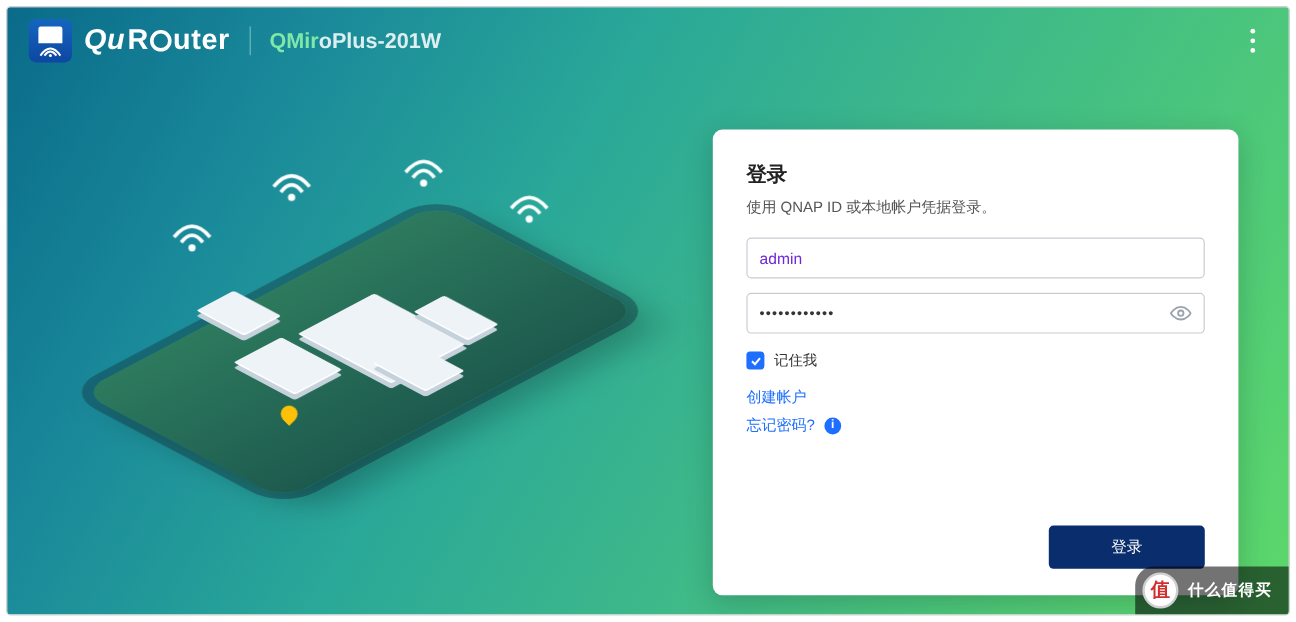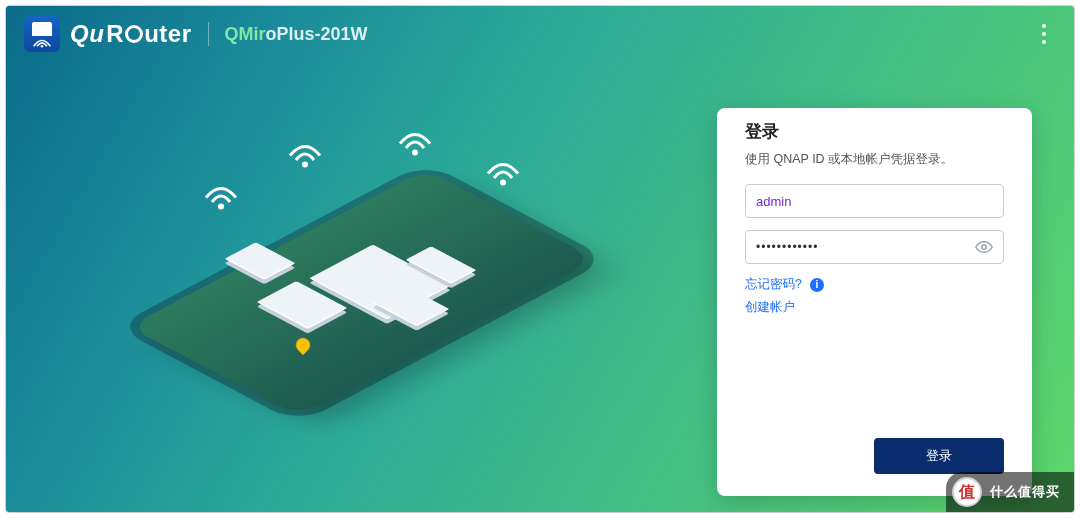--- a/index.html
+++ b/index.html
@@ -103,25 +103,25 @@
     .w2 { left:33%; top:6%; }
     .w3 { left:58%; top:2%; }
     .w4 { left:78%; top:12%; }
     .pin {
       position:absolute; left:35%; top:71%;
       width:14px; height:14px; background:#ffc107; border-radius:50% 50% 50% 0;
       transform: rotate(-45deg);
     }
 
     .login-card {
-      width: 315px;
+      width: 438px;
       background:#fff;
       border-radius: 8px;
       margin: 50px 42px 30px 0;
-      padding: 12px 28px 22px 28px;
+      padding: 26px 28px 22px 28px;
       box-shadow: 0 6px 24px rgba(0,0,0,0.18);
       align-self:flex-start;
       height: 388px;
       display:flex; flex-direction:column;
     }
     .card-title { font-size:17px; font-weight:700; color:#222; margin-bottom:8px; }
     .card-sub { font-size:12.5px; color:#555; margin-bottom:16px; }
     .field-label { font-size:12px; color:#444; margin-bottom:5px; }
     .input-wrap {
       border:1px solid #c8cdd4; border-radius:4px;
@@ -251,27 +251,35 @@
       </div>
 
       <div class="input-wrap">
         <span class="dots">••••••••••••</span>
         <svg class="eye-icon" viewBox="0 0 24 24" fill="none" stroke="currentColor" stroke-width="2">
             <path d="M1 12s4-7 11-7 11 7 11 7-4 7-11 7S1 12 1 12z"></path>
             <circle cx="12" cy="12" r="3"></circle>
           </svg>
       </div>
 
-
+      <div class="check-row">
+        <div class="chk">
+          <svg viewBox="0 0 12 12">
+              <path d="M2 6 L5 9 L10 3" stroke="#fff" stroke-width="2" fill="none"></path>
+            </svg>
+        </div>
+        <span class="chk-label">记住我</span>
+      </div>
+
+      <div class="link-row">
+        <span class="link">创建帐户</span>
+      </div>
       <div class="link-row">
         <span class="link">忘记密码?</span>
         <span class="info-dot">i</span>
-      </div>
-      <div class="link-row">
-        <span class="link">创建帐户</span>
       </div>
 
       <button class="login-btn">登录</button>
     </div>
 
   </div>
 
   <div class="footer-badge">
     <div class="badge-circle">值</div>
     <div class="badge-text">什么值得买</div>

